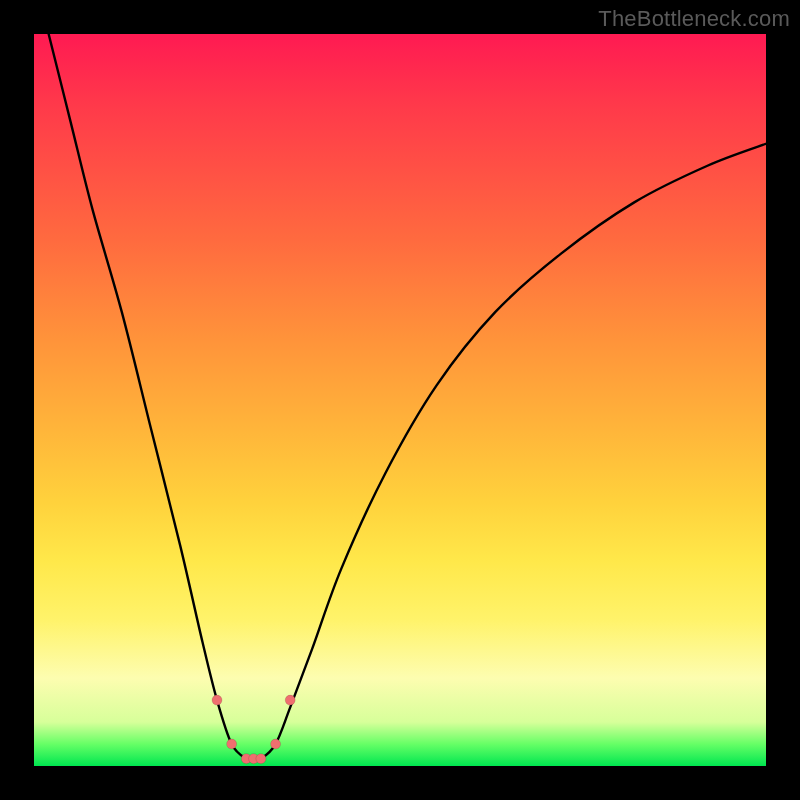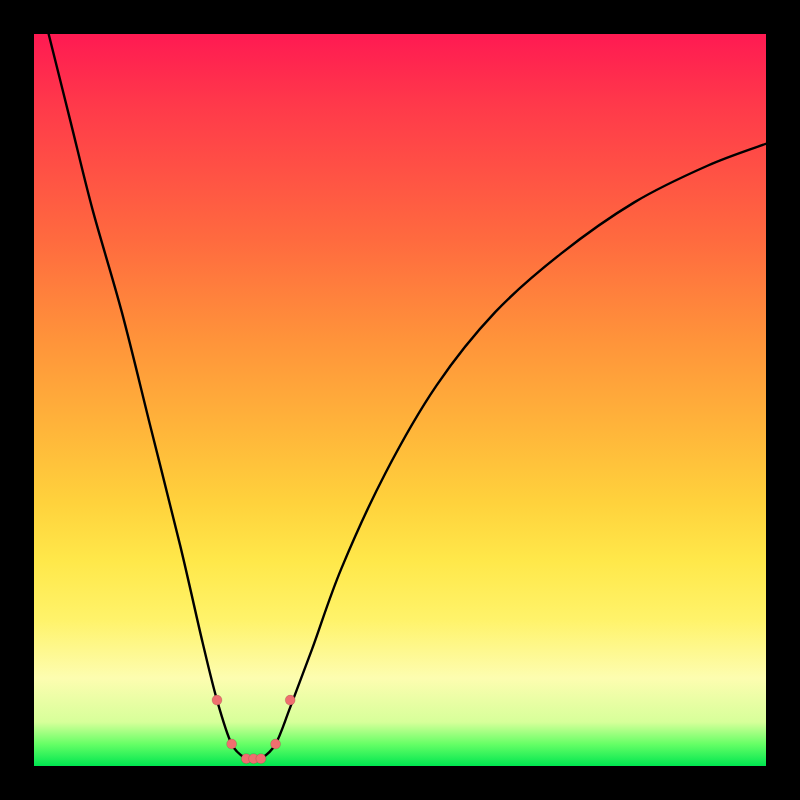--- a/index.html
+++ b/index.html
@@ -57,20 +57,21 @@
     left: 0;
     top: 0;
     width: 732px;
     height: 732px;
   }
 </style>
 </head>
 <body>
 
 <div class="frame">
+  <div class="watermark">TheBottleneck.com</div>
   <div class="plot">
     <svg class="curve" viewBox="0 0 732 732" preserveAspectRatio="none">
       <path id="curve-path" fill="none" stroke="#000000" stroke-width="2.4" stroke-linecap="round" d="M 14.64 0.00 C 18.30 14.64, 29.28 58.56, 36.60 87.84 C 43.92 117.12, 50.02 143.96, 58.56 175.68 C 67.10 207.40, 78.08 241.56, 87.84 278.16 C 97.60 314.76, 107.36 356.24, 117.12 395.28 C 126.88 434.32, 137.86 477.02, 146.40 512.40 C 154.94 547.78, 162.26 581.94, 168.36 607.56 C 174.46 633.18, 178.12 649.04, 183.00 666.12 C 187.88 683.20, 192.76 700.28, 197.64 710.04 C 202.52 719.80, 208.62 722.24, 212.28 724.68 C 215.94 727.12, 217.16 724.68, 219.60 724.68 C 222.04 724.68, 223.26 727.12, 226.92 724.68 C 230.58 722.24, 236.68 718.58, 241.56 710.04 C 246.44 701.50, 250.10 689.30, 256.20 673.44 C 262.30 657.58, 269.62 638.06, 278.16 614.88 C 286.70 591.70, 295.24 563.64, 307.44 534.36 C 319.64 505.08, 335.50 469.70, 351.36 439.20 C 367.22 408.70, 384.30 378.20, 402.60 351.36 C 420.90 324.52, 440.42 300.12, 461.16 278.16 C 481.90 256.20, 503.86 237.90, 527.04 219.60 C 550.22 201.30, 575.84 183.00, 600.24 168.36 C 624.64 153.72, 651.48 141.52, 673.44 131.76 C 695.40 122.00, 722.24 113.46, 732.00 109.80"></path>
       <g id="marker-group">
           <circle cx="183.00" cy="666.12" r="5" fill="#ef6f6f" stroke="rgba(0,0,0,0.15)" stroke-width="0.8"></circle>
           <circle cx="197.64" cy="710.04" r="5" fill="#ef6f6f" stroke="rgba(0,0,0,0.15)" stroke-width="0.8"></circle>
           <circle cx="212.28" cy="724.68" r="5" fill="#ef6f6f" stroke="rgba(0,0,0,0.15)" stroke-width="0.8"></circle>
           <circle cx="219.60" cy="724.68" r="5" fill="#ef6f6f" stroke="rgba(0,0,0,0.15)" stroke-width="0.8"></circle>
           <circle cx="226.92" cy="724.68" r="5" fill="#ef6f6f" stroke="rgba(0,0,0,0.15)" stroke-width="0.8"></circle>
           <circle cx="241.56" cy="710.04" r="5" fill="#ef6f6f" stroke="rgba(0,0,0,0.15)" stroke-width="0.8"></circle>

